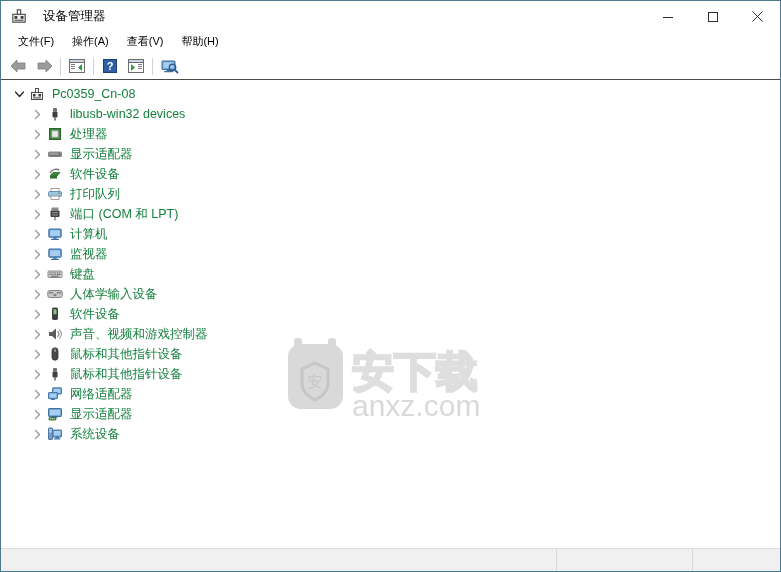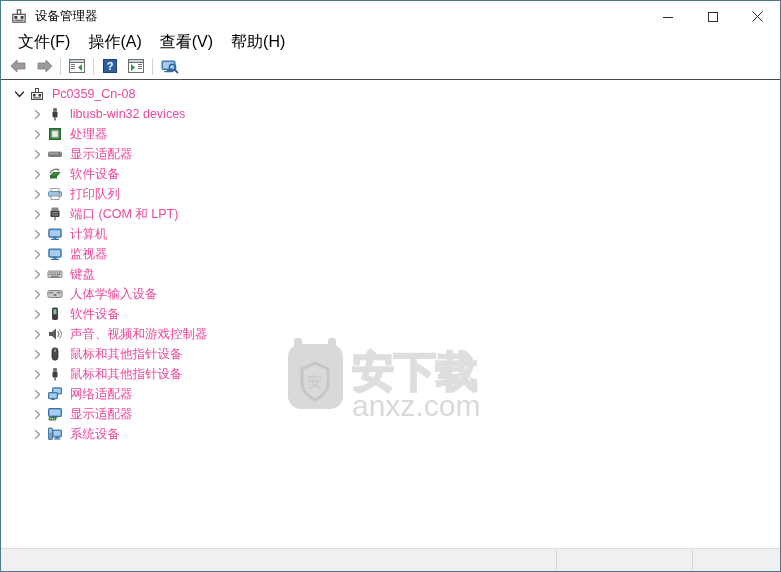--- a/index.html
+++ b/index.html
@@ -24,20 +24,21 @@
 
   
   #titlebar {
     position: relative;
     height: 31px;
     background: #ffffff;
     display: flex;
     align-items: center;
     border-top: 1px solid #4a7a8c;
     box-sizing: border-box;
+    gap: 8px;
   }
   #titlebar-icon {
     margin-left: 9px;
     width: 18px;
     height: 18px;
     flex: 0 0 auto;
     display: block;
   }
   #titlebar-text {
     margin-left: 7px;
@@ -66,21 +67,21 @@
 
   
   #menubar {
     height: 22px;
     display: flex;
     align-items: center;
     padding-left: 8px;
     background: #ffffff;
   }
   .menu-item {
-    font-size: 16px;
+    font-size: 11px;
     color: #000000;
     padding: 2px 9px 3px 9px;
     white-space: nowrap;
     line-height: 1;
   }
 
   
   #toolbar {
     height: 26px;
     display: flex;
@@ -135,21 +136,21 @@
   .node-icon {
     width: 16px;
     height: 16px;
     flex: 0 0 auto;
     margin-left: 2px;
     display: block;
   }
   .node-label {
     margin-left: 7px;
     font-size: 12.5px;
-    color: #ec4899;
+    color: #15803d;
     line-height: 16px;
   }
 
   
   #watermark {
     position: absolute;
     left: 287px;
     top: 256px;
     width: 215px;
     height: 88px;

